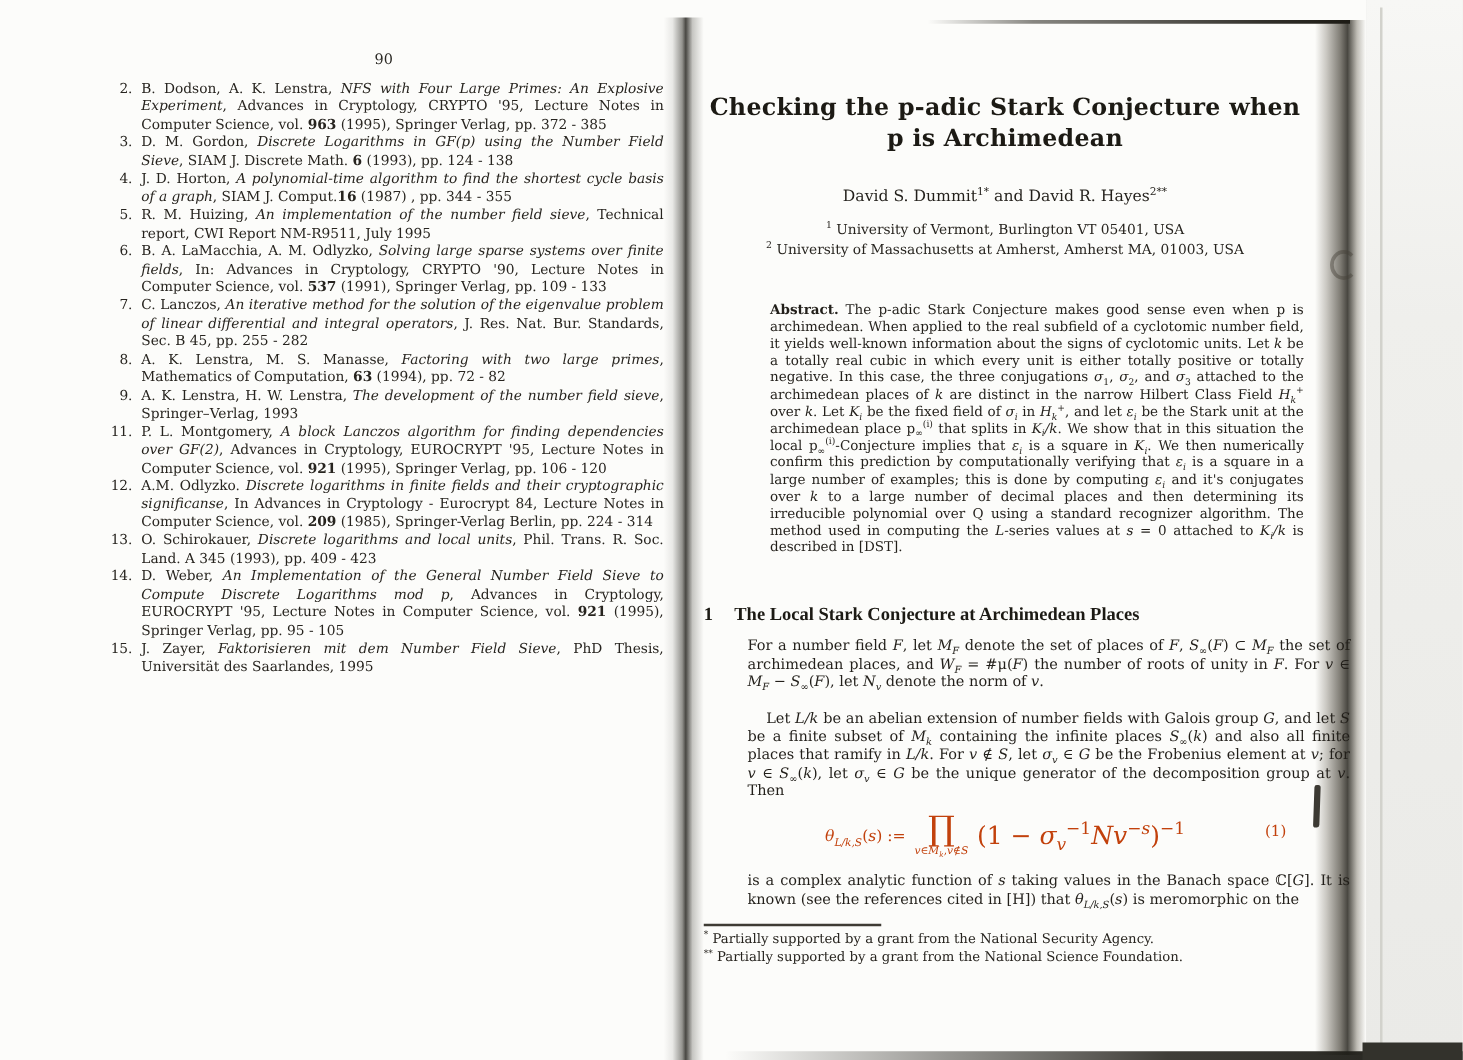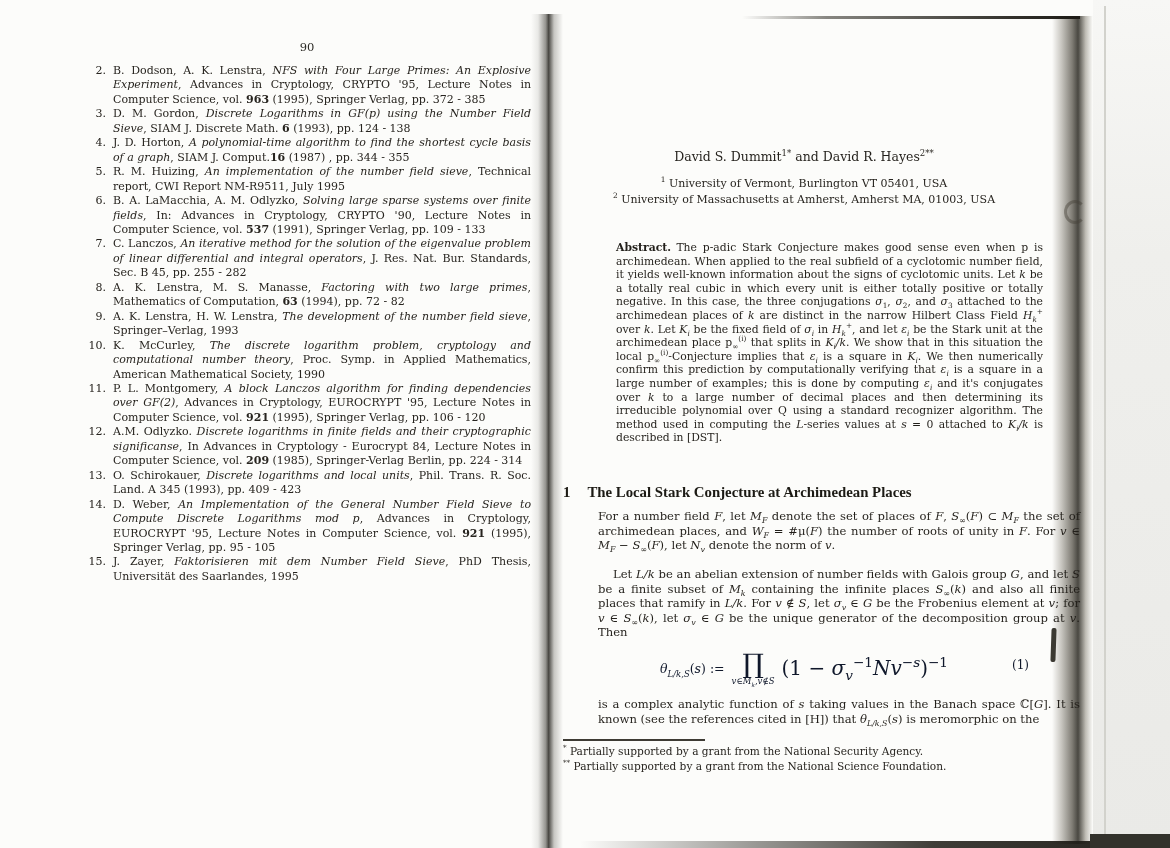--- a/index.html
+++ b/index.html
@@ -46,21 +46,21 @@
   .section-heading{position:absolute;left:563px;top:484px;width:482px;
     font-size:14.8px;font-weight:bold;color:#1c1a14;font-family:Liberation Serif, serif;}
   .section-heading .sec-num{margin-right:17px;}
   .para{position:absolute;left:563px;width:482px;text-align:justify;
     font-size:11.6px;line-height:14.6px;color:#221f1a;margin-left:35px;}
   .p1{top:509px;}
   .p2{top:567px;}
   .p2 .ptxt{display:block;text-indent:15px;}
   .p3{top:697px;}
   .equation{position:absolute;left:563px;top:644px;width:482px;height:48px;
-    font-size:12.5px;color:#0f172a;}
+    font-size:12.5px;color:#c2410c;}
   .eq-row{display:flex;align-items:center;justify-content:center;height:48px;gap:7px;}
   .prod-wrap{display:inline-flex;flex-direction:column;align-items:center;}
   .prod-sym{font-size:27px;line-height:26px;}
   .prod-sub{font-size:8.5px;margin-top:-1px;white-space:nowrap;}
   .eq-paren{font-size:20px;}
   .eq-number{position:absolute;right:16px;top:14px;font-size:12px;}
   .fn-rule{position:absolute;left:563px;top:739px;width:142px;height:2px;background:#3e3b34;}
   .footnotes{position:absolute;left:563px;top:744px;width:482px;font-size:10.6px;line-height:15px;color:#27241f;}
   sub,sup{font-size:68%;line-height:0;}
   .it{font-style:italic;}
@@ -108,24 +108,20 @@
       </div>
       <div class="ref">
         <span class="ref-num">8.</span>
         <span class="ref-txt">A. K. Lenstra, M. S. Manasse, <i>Factoring with two large primes</i>, Mathematics of Computation, <b>63</b> (1994), pp. 72 - 82</span>
       </div>
       <div class="ref">
         <span class="ref-num">9.</span>
         <span class="ref-txt">A. K. Lenstra, H. W. Lenstra, <i>The development of the number field sieve</i>, Springer–Verlag, 1993</span>
       </div>
       <div class="ref">
-        <span class="ref-num">10.</span>
-        <span class="ref-txt">K. McCurley, <i>The discrete logarithm problem, cryptology and computational number theory</i>, Proc. Symp. in Applied Mathematics, American Mathematical Society, 1990</span>
-      </div>
-      <div class="ref">
         <span class="ref-num">11.</span>
         <span class="ref-txt">P. L. Montgomery, <i>A block Lanczos algorithm for finding dependencies over GF(2)</i>, Advances in Cryptology, EUROCRYPT '95, Lecture Notes in Computer Science, vol. <b>921</b> (1995), Springer Verlag, pp. 106 - 120</span>
       </div>
       <div class="ref">
         <span class="ref-num">12.</span>
         <span class="ref-txt">A.M. Odlyzko. <i>Discrete logarithms in finite fields and their cryptographic significanse</i>, In Advances in Cryptology - Eurocrypt 84, Lecture Notes in Computer Science, vol. <b>209</b> (1985), Springer-Verlag Berlin, pp. 224 - 314</span>
       </div>
       <div class="ref">
         <span class="ref-num">13.</span>
         <span class="ref-txt">O. Schirokauer, <i>Discrete logarithms and local units</i>, Phil. Trans. R. Soc. Land. A 345 (1993), pp. 409 - 423</span>
@@ -133,20 +129,21 @@
       <div class="ref">
         <span class="ref-num">14.</span>
         <span class="ref-txt">D. Weber, <i>An Implementation of the General Number Field Sieve to Compute Discrete Logarithms mod p</i>, Advances in Cryptology, EUROCRYPT '95, Lecture Notes in Computer Science, vol. <b>921</b> (1995), Springer Verlag, pp. 95 - 105</span>
       </div>
       <div class="ref">
         <span class="ref-num">15.</span>
         <span class="ref-txt">J. Zayer, <i>Faktorisieren mit dem Number Field Sieve</i>, PhD Thesis, Universität des Saarlandes, 1995</span>
       </div>
     </div>
 
+  <div class="paper-title">Checking the p-adic Stark Conjecture when p is Archimedean</div>
   <div class="authors">David S. Dummit<sup>1*</sup> and David R. Hayes<sup>2**</sup></div>
   <div class="affiliations" id="affils">
       <div><sup>1</sup> University of Vermont, Burlington VT 05401, USA</div>
       <div><sup>2</sup> University of Massachusetts at Amherst, Amherst MA, 01003, USA</div>
     </div>
   <div class="abstract"><b>Abstract.</b> The p-adic Stark Conjecture makes good sense even when p is archimedean. When applied to the real subfield of a cyclotomic number field, it yields well-known information about the signs of cyclotomic units. Let <i>k</i> be a totally real cubic in which every unit is either totally positive or totally negative. In this case, the three conjugations <i>σ</i><sub>1</sub>, <i>σ</i><sub>2</sub>, and <i>σ</i><sub>3</sub> attached to the archimedean places of <i>k</i> are distinct in the narrow Hilbert Class Field <i>H</i><sub class="it">k</sub><sup>+</sup> over <i>k</i>. Let <i>K</i><sub class="it">i</sub> be the fixed field of <i>σ</i><sub class="it">i</sub> in <i>H</i><sub class="it">k</sub><sup>+</sup>, and let <i>ε</i><sub class="it">i</sub> be the Stark unit at the archimedean place p<sub>∞</sub><sup>(i)</sup> that splits in <i>K</i><sub class="it">i</sub><i>/k</i>. We show that in this situation the local p<sub>∞</sub><sup>(i)</sup>-Conjecture implies that <i>ε</i><sub class="it">i</sub> is a square in <i>K</i><sub class="it">i</sub>. We then numerically confirm this prediction by computationally verifying that <i>ε</i><sub class="it">i</sub> is a square in a large number of examples; this is done by computing <i>ε</i><sub class="it">i</sub> and it's conjugates over <i>k</i> to a large number of decimal places and then determining its irreducible polynomial over Q using a standard recognizer algorithm. The method used in computing the <i>L</i>-series values at <i>s</i> = 0 attached to <i>K</i><sub class="it">i</sub><i>/k</i> is described in [DST].</div>
   <div class="section-heading">
     <span class="sec-num">1</span><span>The Local Stark Conjecture at Archimedean Places</span>
   </div>
   <div class="para p1">For a number field <i>F</i>, let <i>M</i><sub class="it">F</sub> denote the set of places of <i>F</i>, <i>S</i><sub>∞</sub>(<i>F</i>) ⊂ <i>M</i><sub class="it">F</sub> the set of archimedean places, and <i>W</i><sub class="it">F</sub> = #μ(<i>F</i>) the number of roots of unity in <i>F</i>. For <i>v</i> ∈ <i>M</i><sub class="it">F</sub> − <i>S</i><sub>∞</sub>(<i>F</i>), let <i>N</i><sub class="it">v</sub> denote the norm of <i>v</i>.</div>

